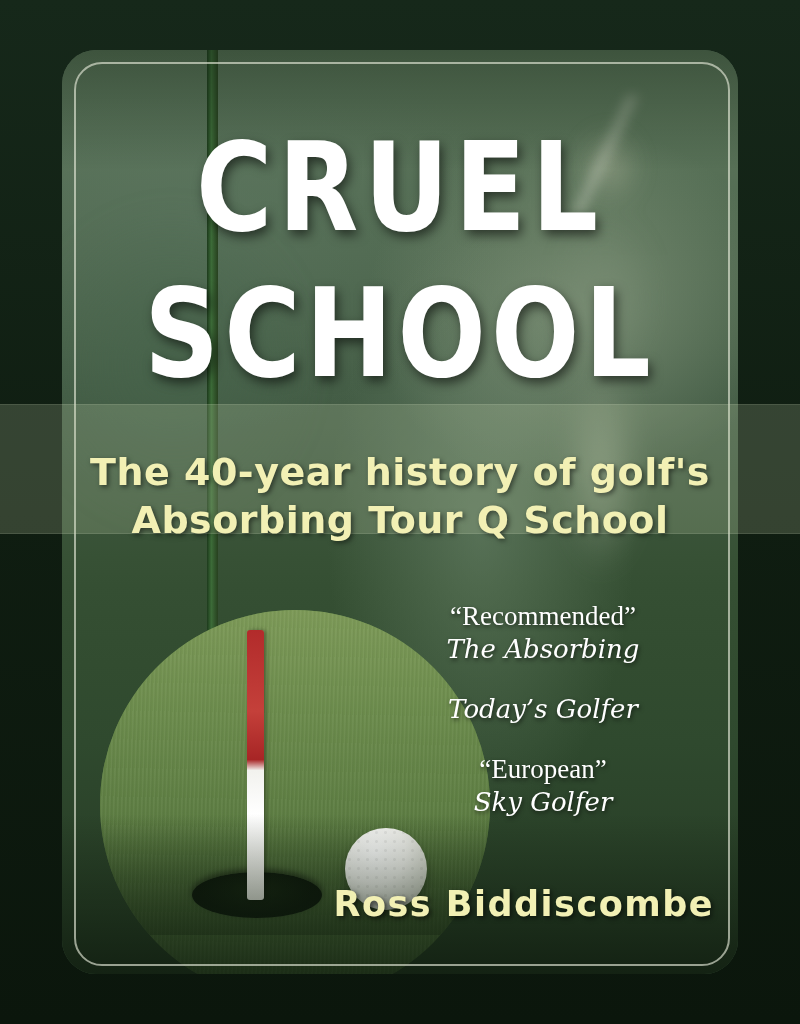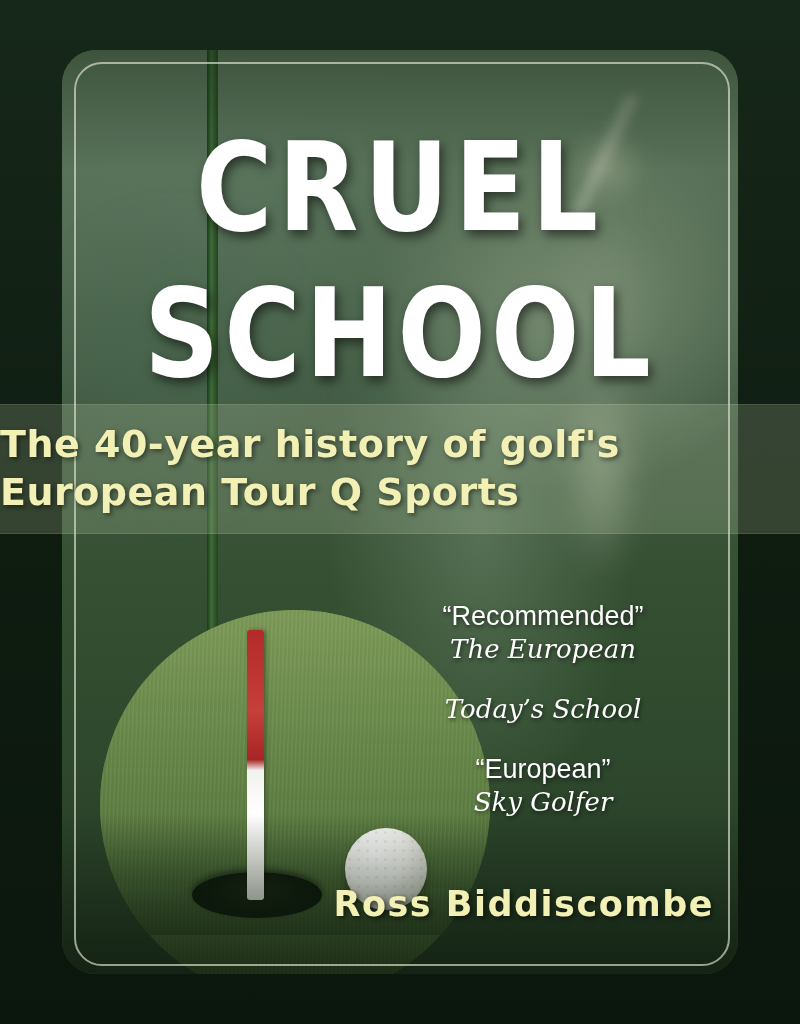--- a/index.html
+++ b/index.html
@@ -224,44 +224,44 @@
     top: 404px;
     width: 800px;
     height: 128px;
     background: rgba(205,220,180,0.20);
     border-top: 1px solid rgba(230,240,210,0.12);
     border-bottom: 1px solid rgba(230,240,210,0.12);
   }
   .subtitle {
     position: absolute;
     left: 0;
-    top: 420px;
-    width: 800px;
-    text-align: left;
+    top: 448px;
+    width: 800px;
+    text-align: center;
     color: #f2f0b4;
     font-family: "DejaVu Sans", sans-serif;
     font-weight: bold;
     font-size: 38px;
     line-height: 48px;
     letter-spacing: 0.5px;
     text-shadow: 2px 2px 5px rgba(0,0,0,0.5);
   }
 
   
   .quotes {
     position: absolute;
     right: 92px;
     top: 600px;
     width: 330px;
     text-align: center;
     color: #ffffff;
   }
   .quote-block { margin-bottom: 28px; }
   .quote-text {
-    font-family: Liberation Sans, sans-serif;
+    font-family: Liberation Serif, serif;
     font-size: 27px;
     line-height: 33px;
     text-shadow: 1px 2px 4px rgba(0,0,0,0.6);
   }
   .quote-source {
     font-family: "DejaVu Serif", serif;
     font-style: italic;
     font-size: 26px;
     line-height: 32px;
     text-shadow: 1px 2px 4px rgba(0,0,0,0.6);
@@ -309,30 +309,30 @@
   <div class="inner-border"></div>
 
   <div class="title-block">
     <div class="title-line">CRUEL</div>
     <div class="title-line second">SCHOOL</div>
   </div>
 
   <div class="subtitle-band"></div>
   <div class="subtitle">
     <div>The 40-year history of golf's</div>
-    <div>European Tour Q Sports</div>
+    <div>Absorbing Tour Q School</div>
   </div>
 
   <div class="quotes">
     <div class="quote-block">
       <div class="quote-text">“Recommended”</div>
-      <div class="quote-source">The European</div>
+      <div class="quote-source">The Absorbing</div>
     </div>
     <div class="quote-block">
-      <div class="quote-source">Today’s School</div>
+      <div class="quote-source">Today’s Golfer</div>
     </div>
     <div class="quote-block">
       <div class="quote-text">“European”</div>
       <div class="quote-source">Sky Golfer</div>
     </div>
   </div>
 
   <div class="author">Ross Biddiscombe</div>
 
 </div>

